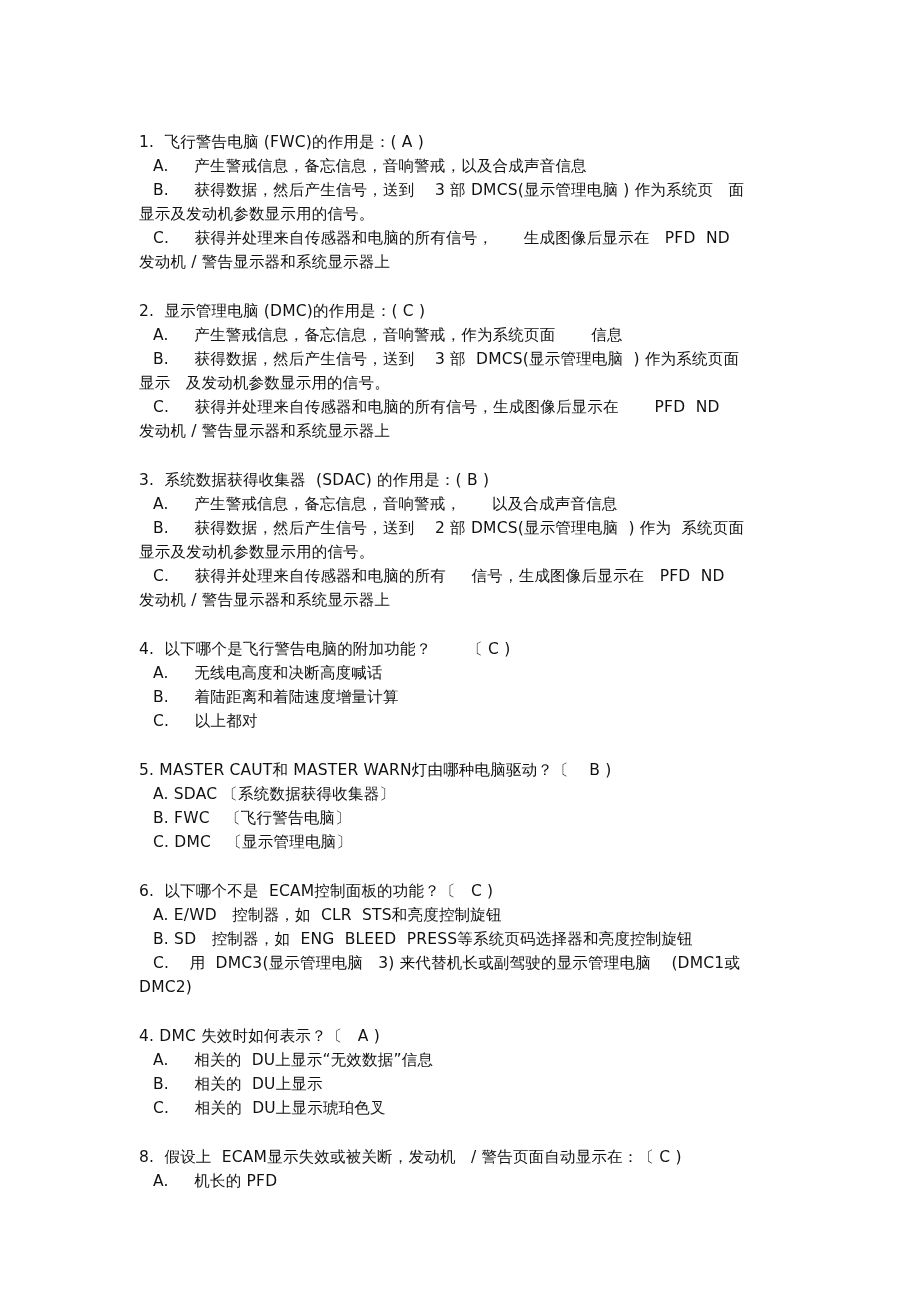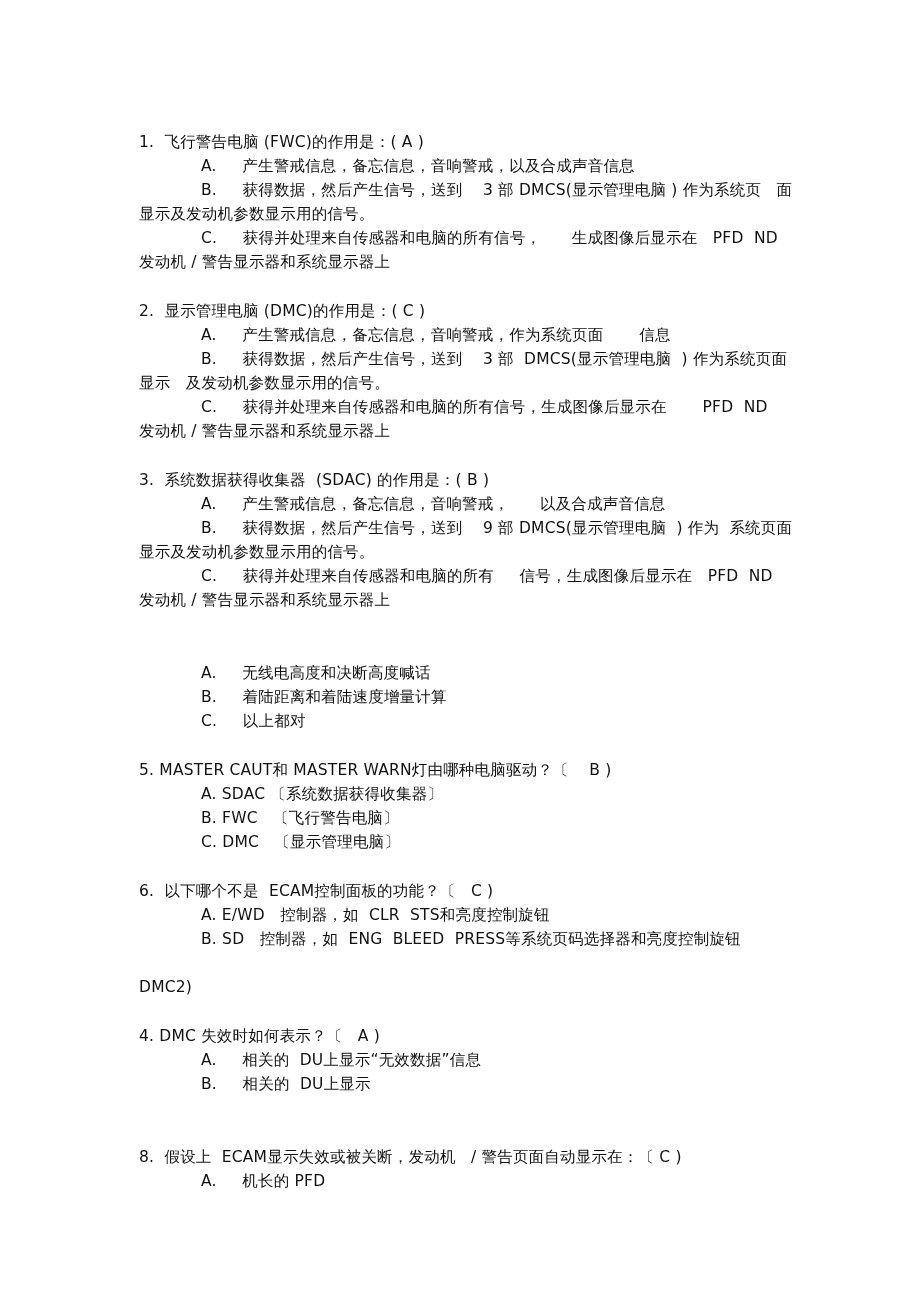--- a/index.html
+++ b/index.html
@@ -25,21 +25,20 @@
     .line {
       position: absolute;
       left: 139px;
       font-size: 15.5px;
       line-height: 22px;
       white-space: pre;
       letter-spacing: 0.2px;
     }
     .indent {
       left: 153px;
-      margin-left: 48px;
     }
   </style>
 </head>
 <body>
 
 <div class="page">
 
   <div class="line" style="top:115px">1.  飞行警告电脑 (FWC)的作用是：( A )</div>
   <div class="line indent" style="top:139px">A.     产生警戒信息，备忘信息，音响警戒，以及合成声音信息</div>
   <div class="line indent" style="top:163px">B.     获得数据，然后产生信号，送到    3 部 DMCS(显示管理电脑 ) 作为系统页   面</div>
@@ -49,39 +48,42 @@
 
   <div class="line" style="top:284px">2.  显示管理电脑 (DMC)的作用是：( C )</div>
   <div class="line indent" style="top:308px">A.     产生警戒信息，备忘信息，音响警戒，作为系统页面       信息</div>
   <div class="line indent" style="top:332px">B.     获得数据，然后产生信号，送到    3 部  DMCS(显示管理电脑  ) 作为系统页面</div>
   <div class="line" style="top:356px">显示   及发动机参数显示用的信号。</div>
   <div class="line indent" style="top:380px">C.     获得并处理来自传感器和电脑的所有信号，生成图像后显示在       PFD  ND</div>
   <div class="line" style="top:404px">发动机 / 警告显示器和系统显示器上</div>
 
   <div class="line" style="top:453px">3.  系统数据获得收集器  (SDAC) 的作用是：( B )</div>
   <div class="line indent" style="top:477px">A.     产生警戒信息，备忘信息，音响警戒，      以及合成声音信息</div>
-  <div class="line indent" style="top:501px">B.     获得数据，然后产生信号，送到    9 部 DMCS(显示管理电脑  ) 作为  系统页面</div>
+  <div class="line indent" style="top:501px">B.     获得数据，然后产生信号，送到    2 部 DMCS(显示管理电脑  ) 作为  系统页面</div>
   <div class="line" style="top:525px">显示及发动机参数显示用的信号。</div>
   <div class="line indent" style="top:549px">C.     获得并处理来自传感器和电脑的所有     信号，生成图像后显示在   PFD  ND</div>
   <div class="line" style="top:573px">发动机 / 警告显示器和系统显示器上</div>
 
+  <div class="line" style="top:622px">4.  以下哪个是飞行警告电脑的附加功能？       〔 C )</div>
   <div class="line indent" style="top:646px">A.     无线电高度和决断高度喊话</div>
   <div class="line indent" style="top:670px">B.     着陆距离和着陆速度增量计算</div>
   <div class="line indent" style="top:694px">C.     以上都对</div>
 
   <div class="line" style="top:743px">5. MASTER CAUT和 MASTER WARN灯由哪种电脑驱动？〔    B )</div>
   <div class="line indent" style="top:767px">A. SDAC 〔系统数据获得收集器〕</div>
   <div class="line indent" style="top:791px">B. FWC   〔飞行警告电脑〕</div>
   <div class="line indent" style="top:815px">C. DMC   〔显示管理电脑〕</div>
 
   <div class="line" style="top:864px">6.  以下哪个不是  ECAM控制面板的功能？〔   C )</div>
   <div class="line indent" style="top:888px">A. E/WD   控制器，如  CLR  STS和亮度控制旋钮</div>
   <div class="line indent" style="top:912px">B. SD   控制器，如  ENG  BLEED  PRESS等系统页码选择器和亮度控制旋钮</div>
+  <div class="line indent" style="top:936px">C.    用  DMC3(显示管理电脑   3) 来代替机长或副驾驶的显示管理电脑    (DMC1或</div>
   <div class="line" style="top:960px">DMC2)</div>
 
   <div class="line" style="top:1009px">4. DMC 失效时如何表示？〔   A )</div>
   <div class="line indent" style="top:1033px">A.     相关的  DU上显示“无效数据”信息</div>
   <div class="line indent" style="top:1057px">B.     相关的  DU上显示</div>
+  <div class="line indent" style="top:1081px">C.     相关的  DU上显示琥珀色叉</div>
 
   <div class="line" style="top:1130px">8.  假设上  ECAM显示失效或被关断，发动机   / 警告页面自动显示在：〔 C )</div>
   <div class="line indent" style="top:1154px">A.     机长的 PFD</div>
 
 </div>
 
 </body></html>

